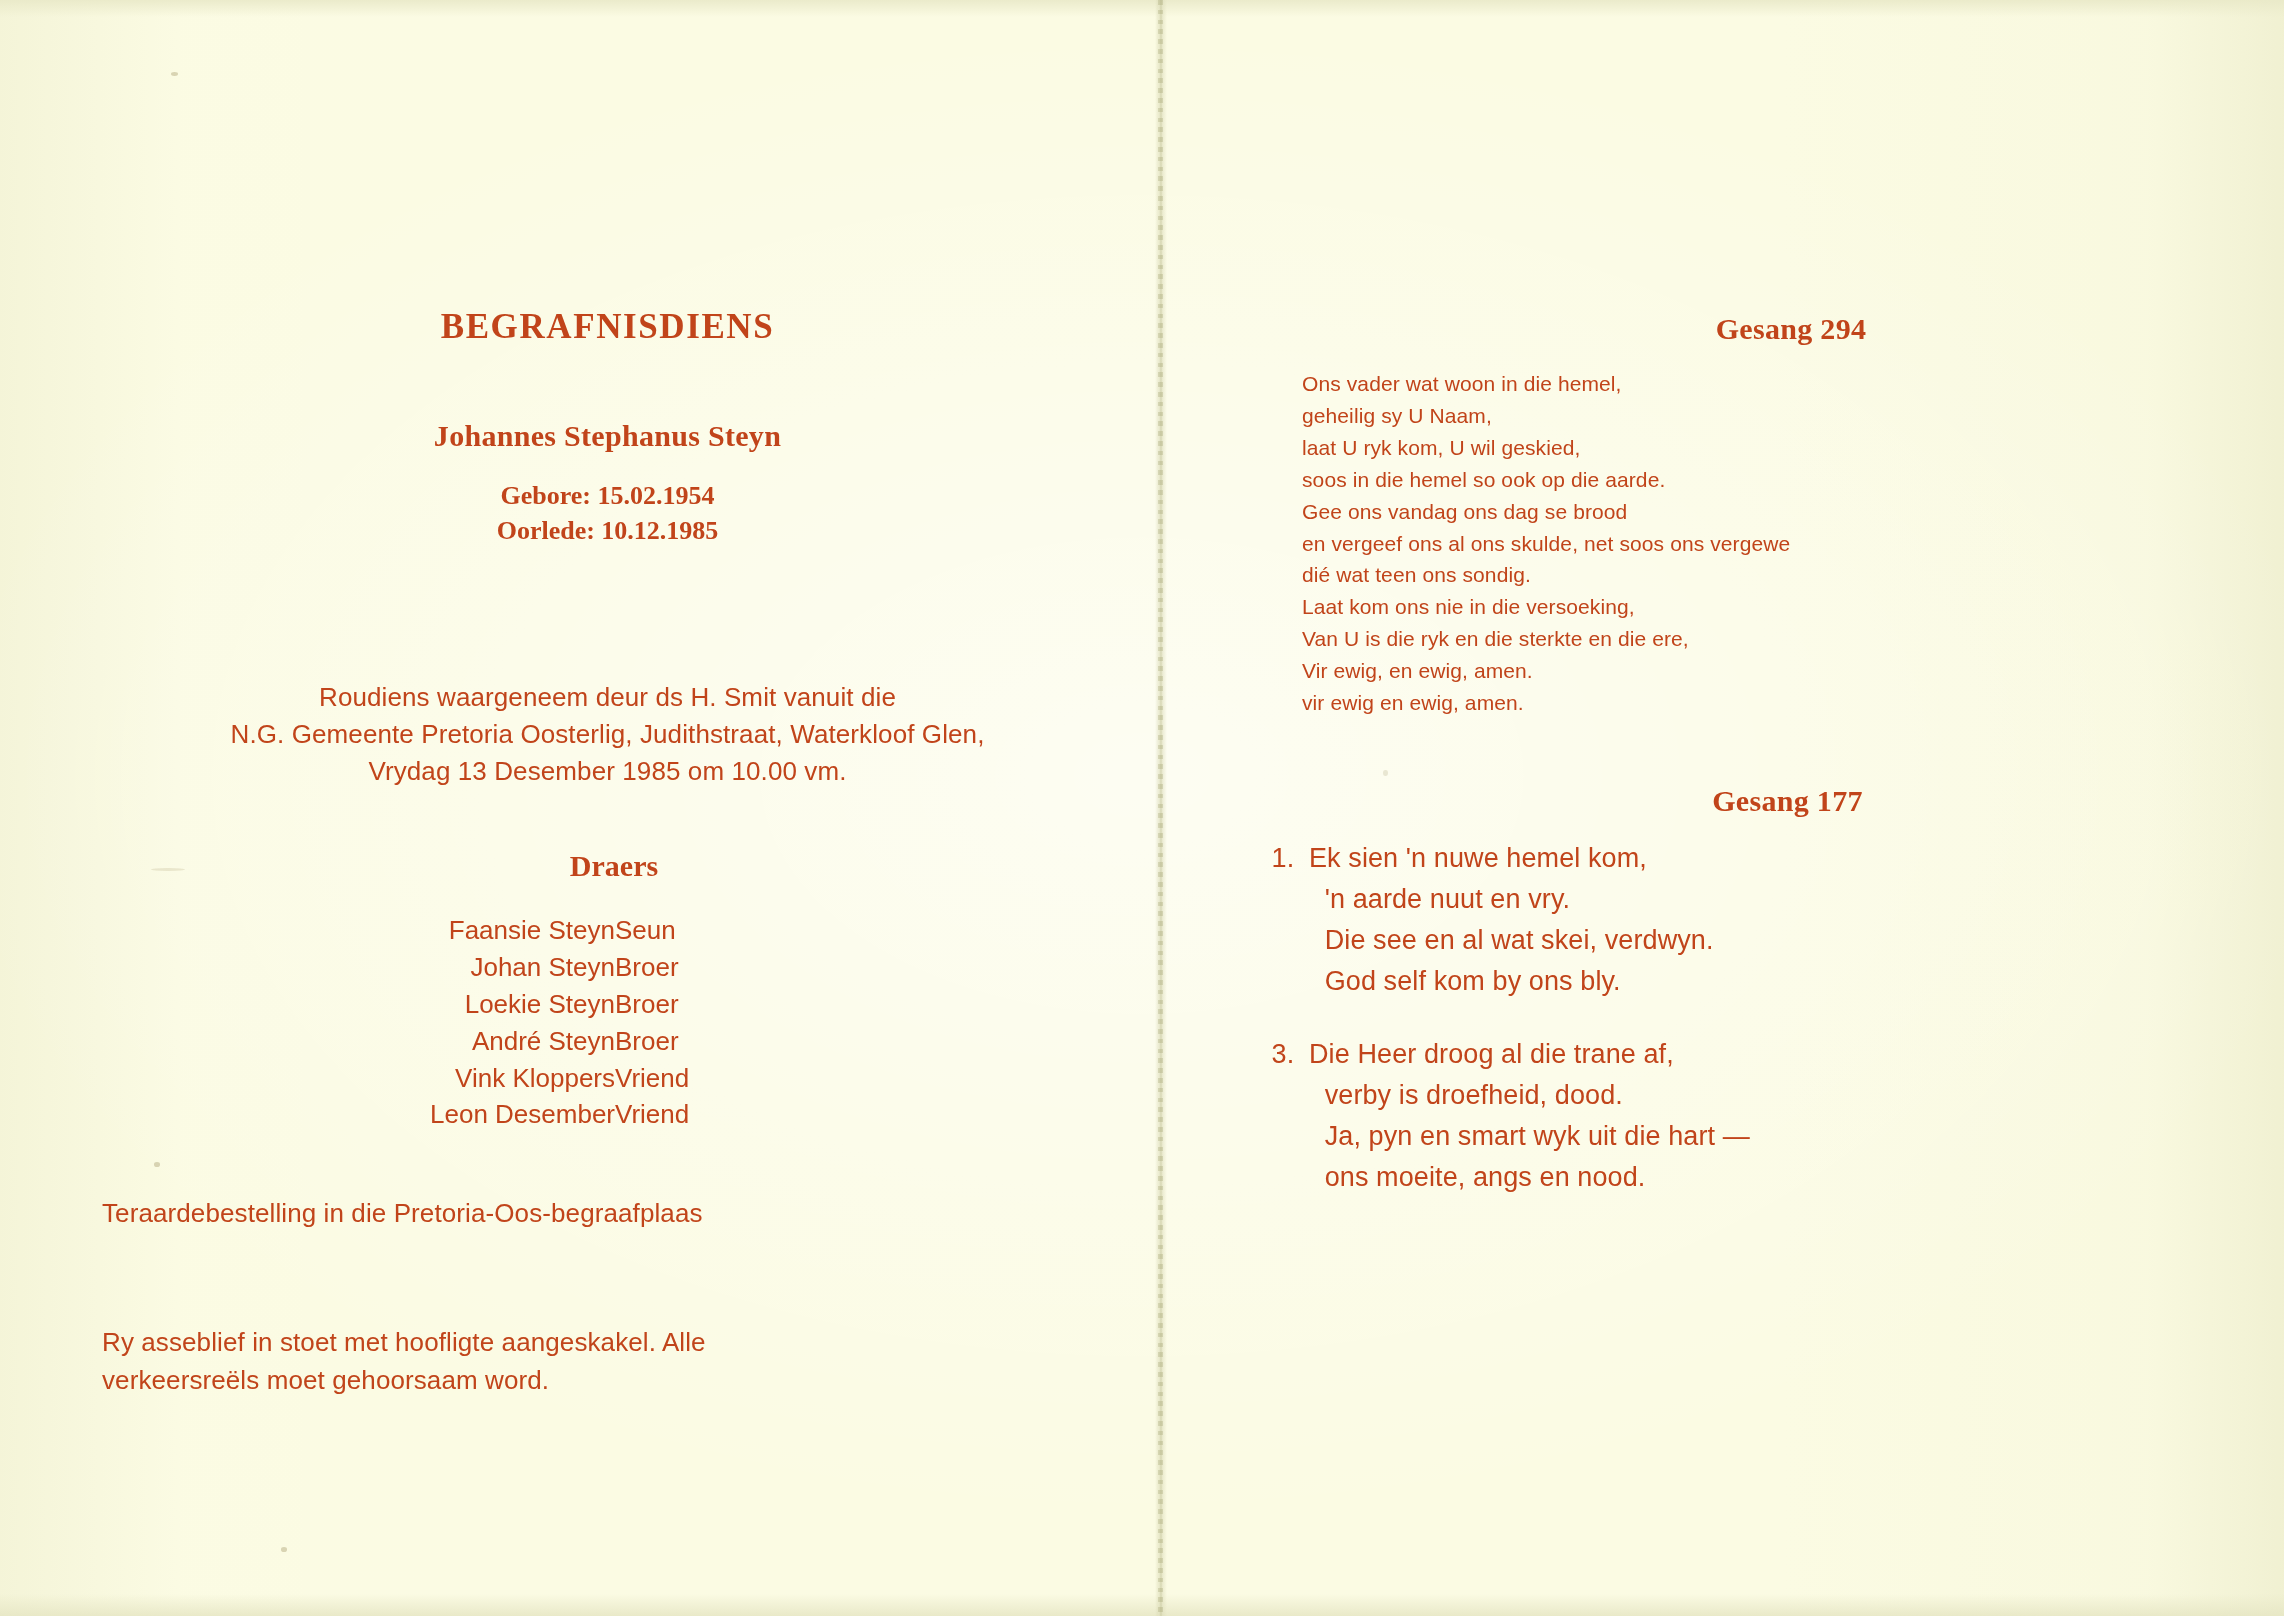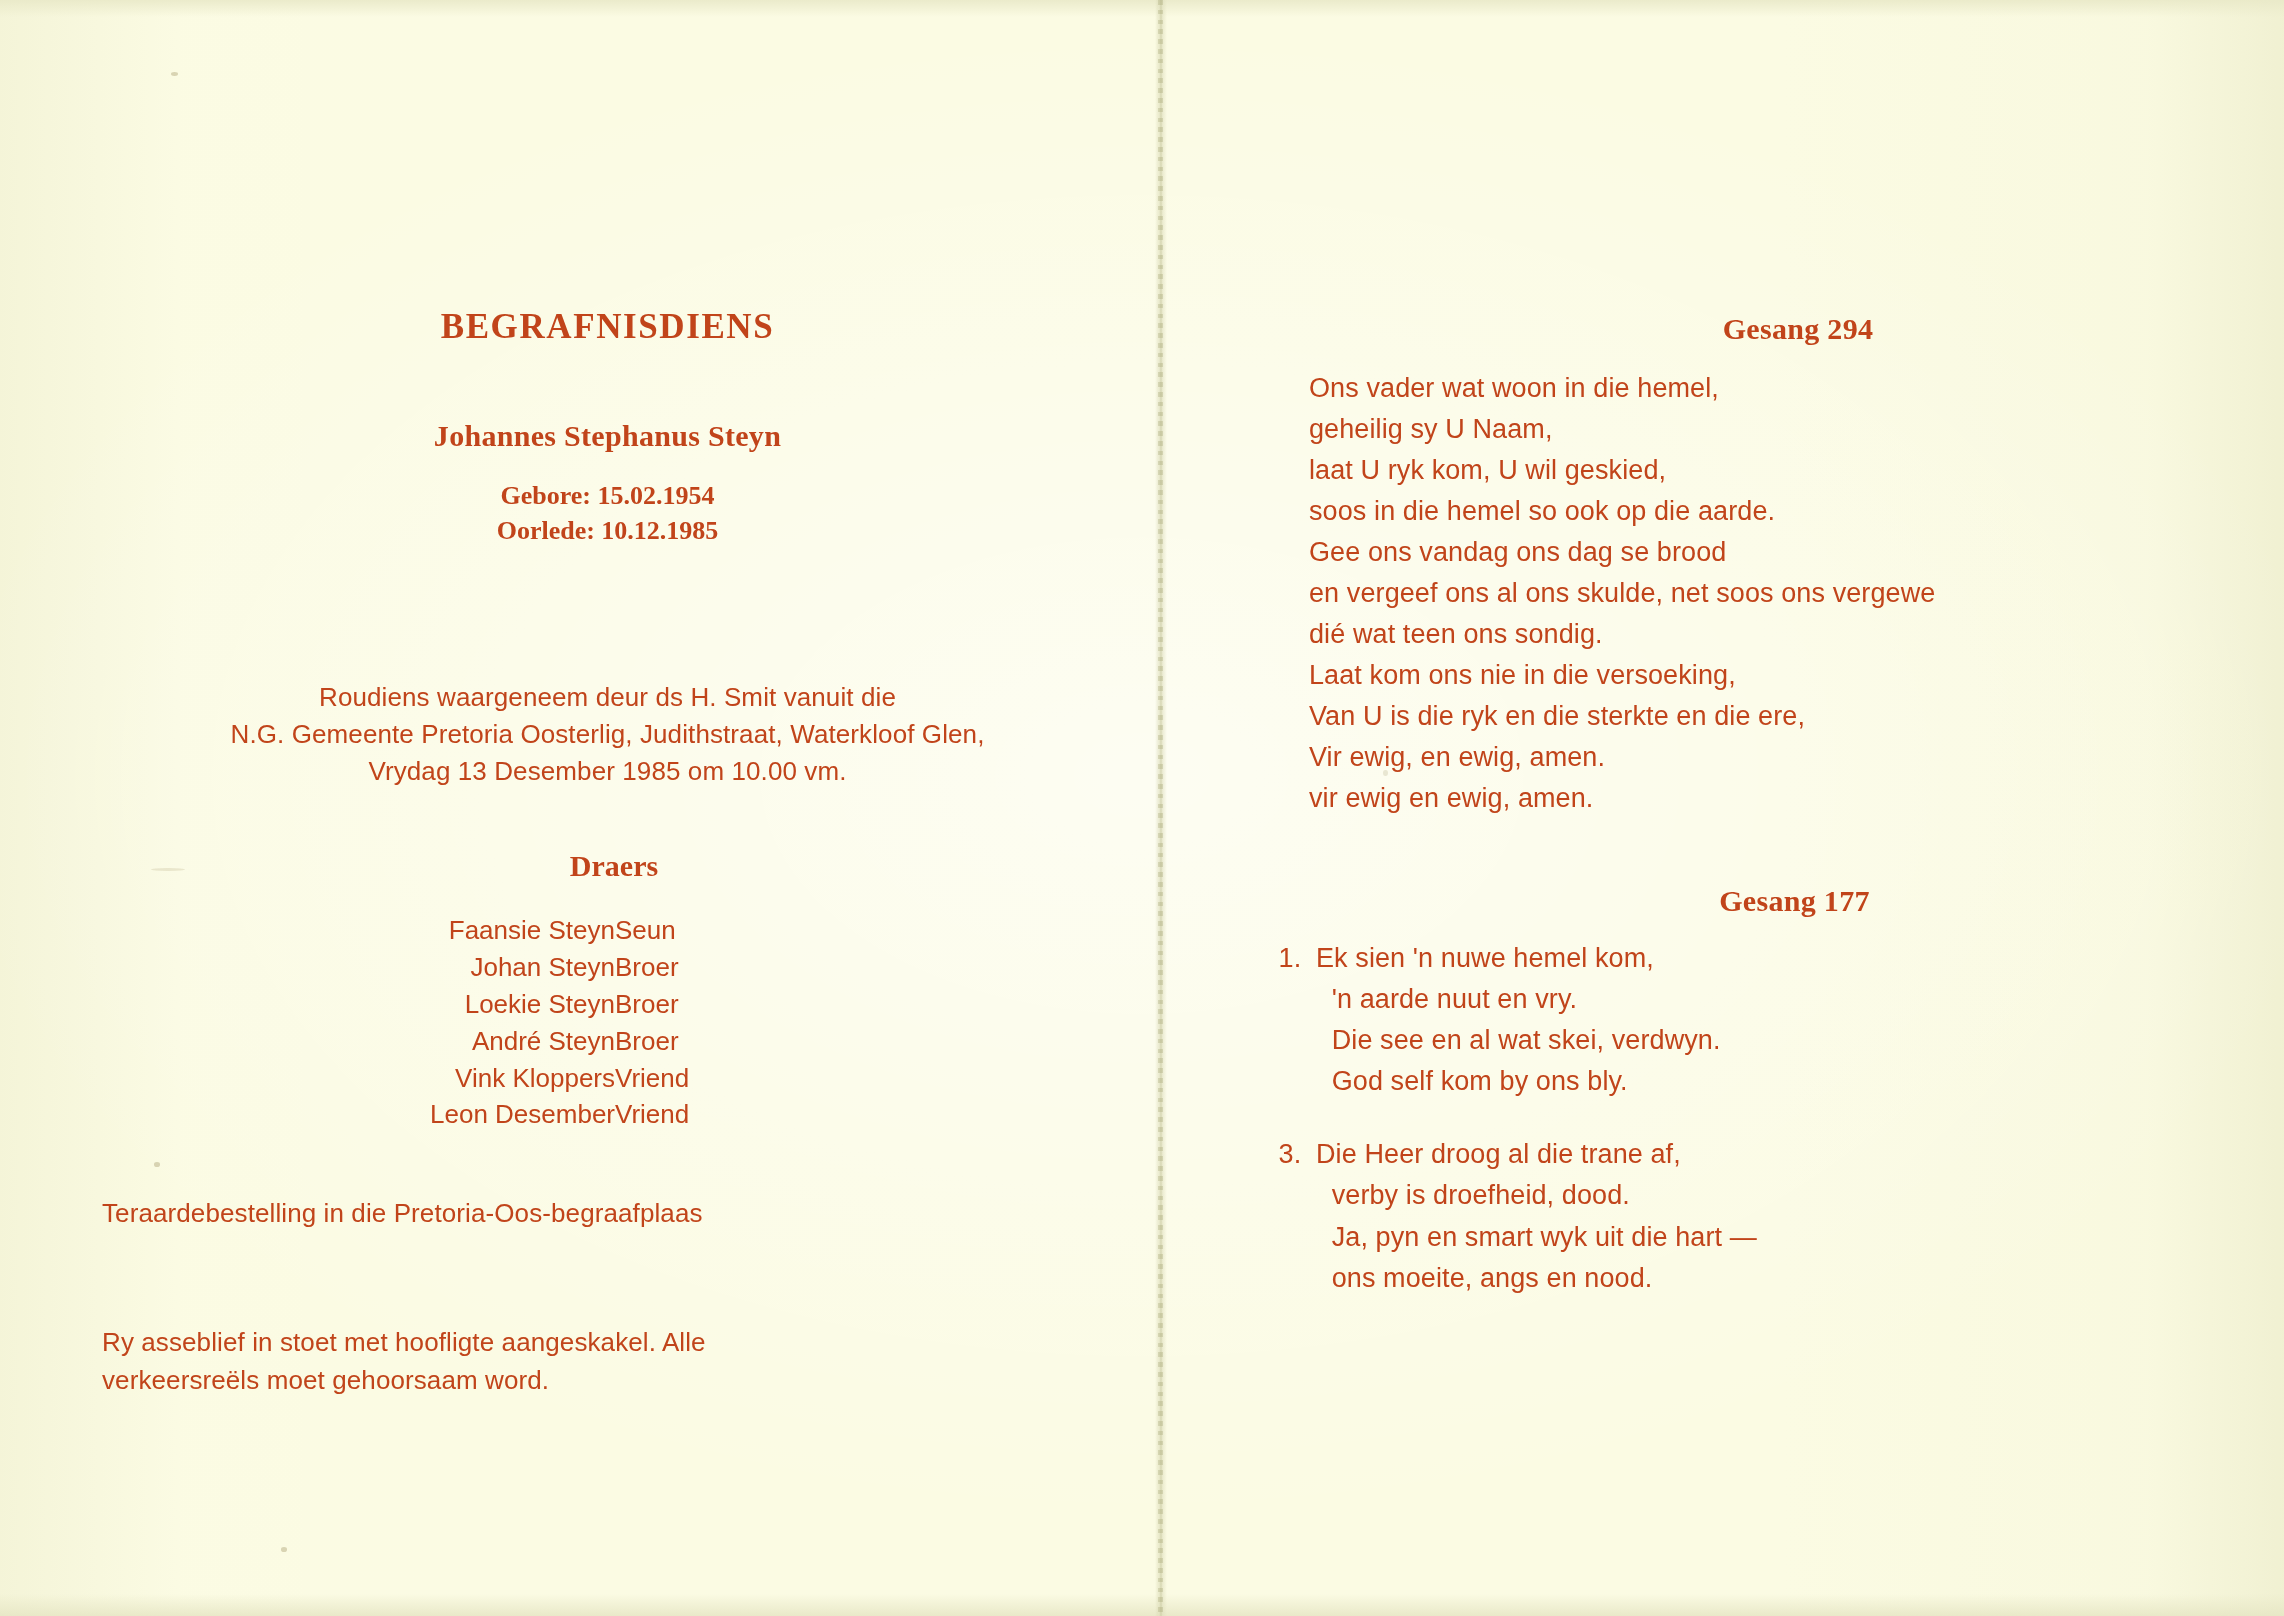--- a/index.html
+++ b/index.html
@@ -173,39 +173,39 @@
     font-size: 26px;
     line-height: 1.45;
     color: #c1441a;
     width: 757px;
     letter-spacing: 0.1px;
   }
 
   
   .right-inner {
     position: absolute;
-    left: 105px;
+    left: 98px;
     top: 0;
     width: 972px;
   }
   .hymn-title {
     text-align: center;
     font-family: "Liberation Serif", serif;
     font-weight: bold;
     font-size: 30px;
     color: #c1441a;
     letter-spacing: 0.3px;
   }
   .hymn1-title { margin-top: 312px; padding-left: 98px; }
   .hymn2-title { margin-top: 65px; padding-left: 91px; }
 
   .hymn-lines {
     margin-top: 22px;
     font-family: "Liberation Sans", sans-serif;
-    font-size: 27px;
+    font-size: 21px;
     line-height: 1.52;
     color: #c1441a;
     padding-left: 46px;
     letter-spacing: 0.1px;
   }
   .verse {
     display: flex;
     margin-top: 14.4px;
     font-family: "Liberation Sans", sans-serif;
     font-size: 27px;

